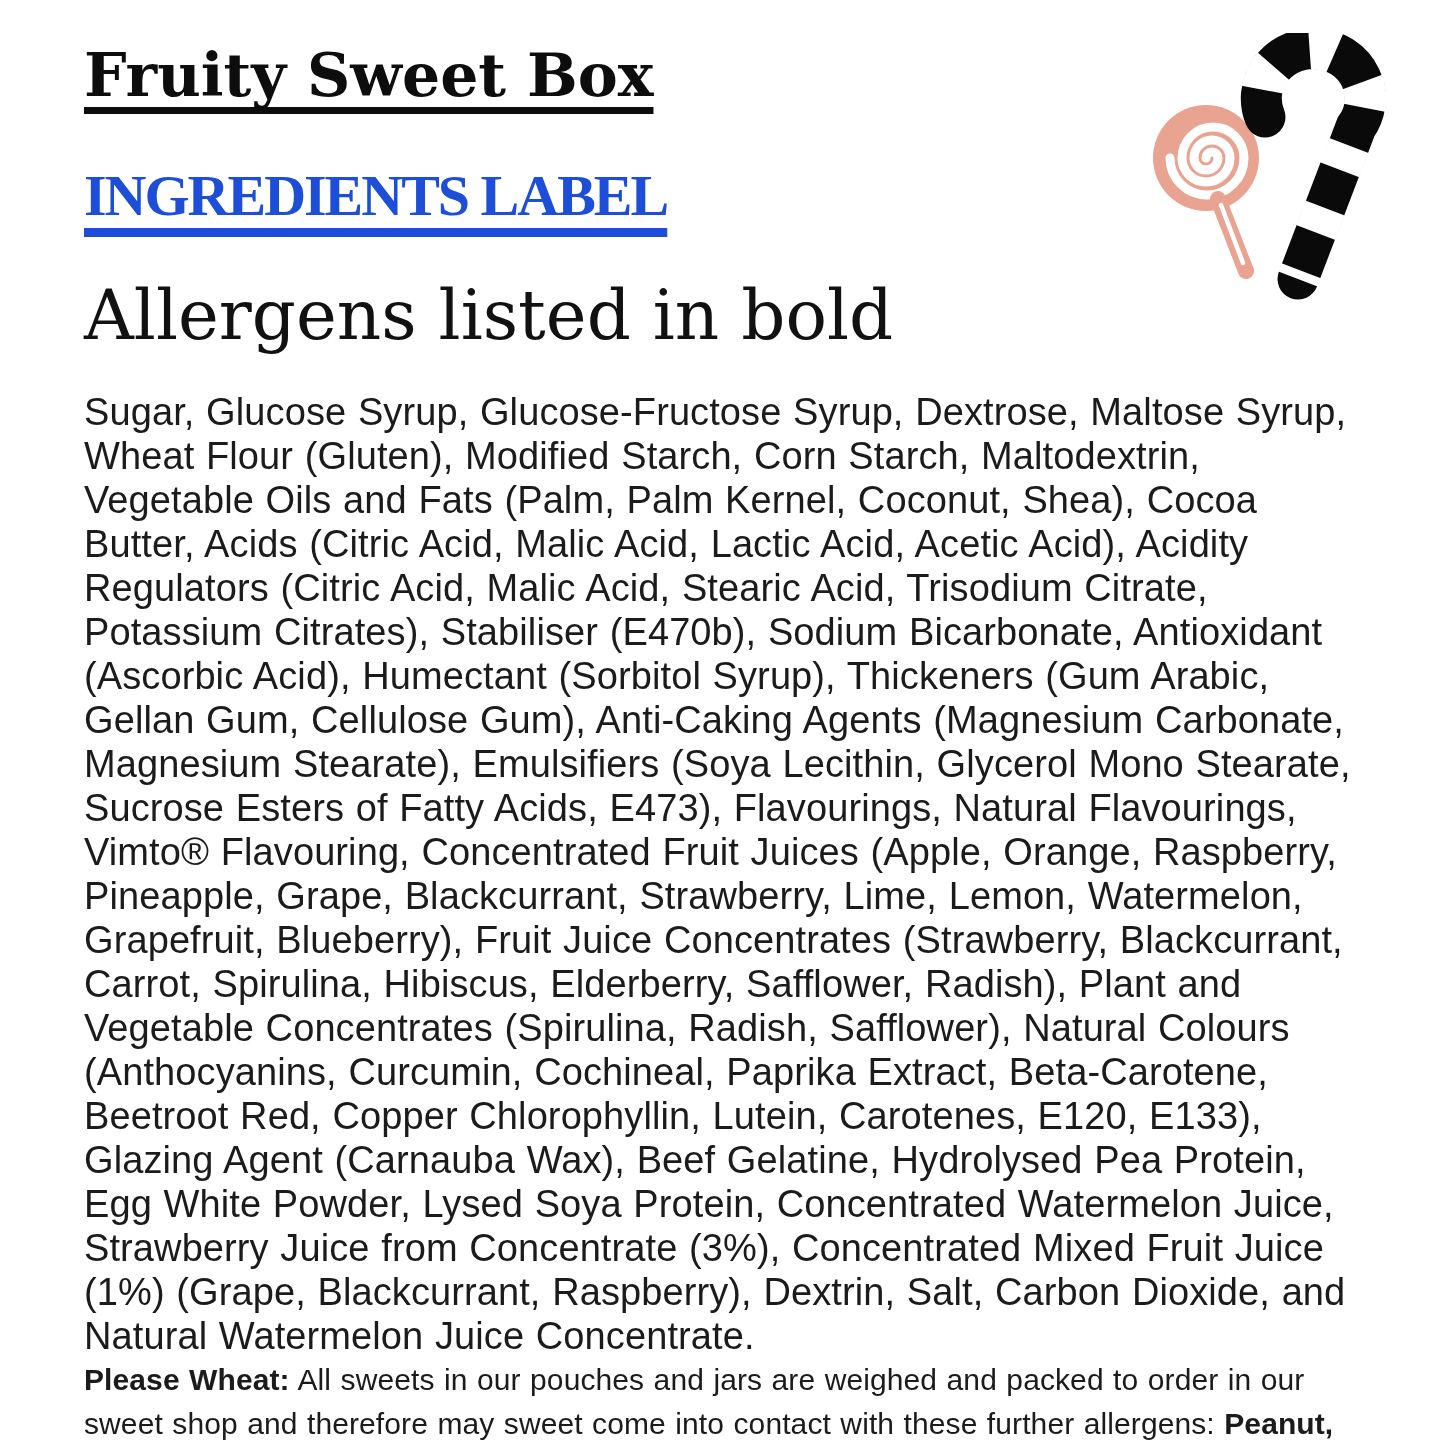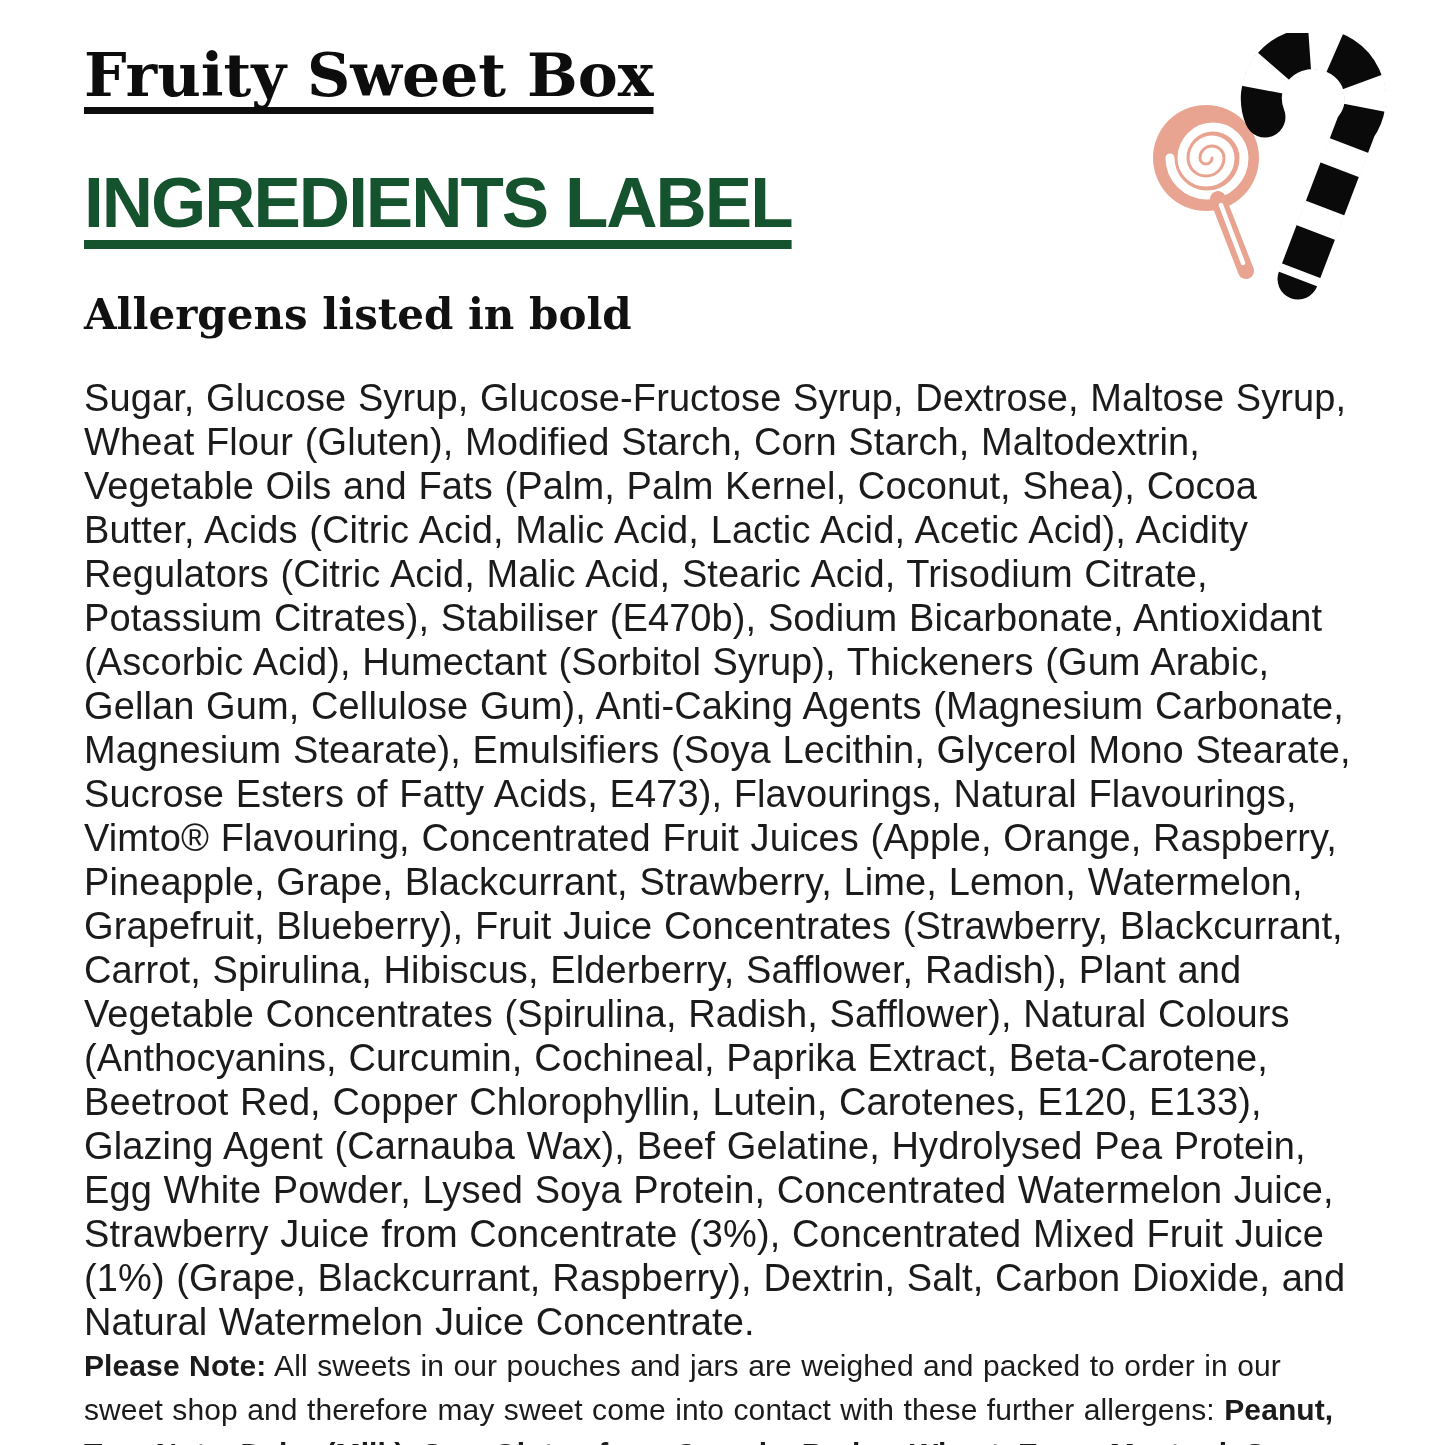--- a/index.html
+++ b/index.html
@@ -23,36 +23,36 @@
     line-height:1.0;
     margin:0;
     color:#0d0d0d;
     text-decoration:underline;
     text-decoration-thickness:7px;
     text-underline-offset:11px;
     text-decoration-skip-ink:none;
     letter-spacing:0px;
   }
   .subtitle {
-    font-family:Liberation Sans, sans-serif;
+    font-family:Liberation Serif, serif;
     font-weight:700;
-    font-size:71px;
+    font-size:58px;
     line-height:1.0;
     margin:62px 0 0 0;
-    color:#14532d;
+    color:#1d4ed8;
     text-decoration:underline;
     text-decoration-thickness:9px;
     text-underline-offset:13px;
     text-decoration-skip-ink:none;
     letter-spacing:-2px;
   }
   .allergen-note {
     font-family:"DejaVu Serif", serif;
-    font-weight:700;
-    font-size:42px;
+    font-weight:400;
+    font-size:69px;
     line-height:1.0;
     margin:56px 0 0 0;
     color:#111111;
     letter-spacing:0px;
   }
   .ingredients {
     font-size:38px;
     line-height:44px;
     margin:40px 0 0 0;
     width:1285px;
@@ -100,15 +100,15 @@
   </div>
 
   <h1 class="title">Fruity Sweet Box</h1>
 
   <h2 class="subtitle">INGREDIENTS LABEL</h2>
 
   <h3 class="allergen-note">Allergens listed in bold</h3>
 
   <p class="ingredients">Sugar, Glucose Syrup, Glucose-Fructose Syrup, Dextrose, Maltose Syrup, Wheat Flour (Gluten), Modified Starch, Corn Starch, Maltodextrin, Vegetable Oils and Fats (Palm, Palm Kernel, Coconut, Shea), Cocoa Butter, Acids (Citric Acid, Malic Acid, Lactic Acid, Acetic Acid), Acidity Regulators (Citric Acid, Malic Acid, Stearic Acid, Trisodium Citrate, Potassium Citrates), Stabiliser (E470b), Sodium Bicarbonate, Antioxidant (Ascorbic Acid), Humectant (Sorbitol Syrup), Thickeners (Gum Arabic, Gellan Gum, Cellulose Gum), Anti-Caking Agents (Magnesium Carbonate, Magnesium Stearate), Emulsifiers (Soya Lecithin, Glycerol Mono Stearate, Sucrose Esters of Fatty Acids, E473), Flavourings, Natural Flavourings, Vimto® Flavouring, Concentrated Fruit Juices (Apple, Orange, Raspberry, Pineapple, Grape, Blackcurrant, Strawberry, Lime, Lemon, Watermelon, Grapefruit, Blueberry), Fruit Juice Concentrates (Strawberry, Blackcurrant, Carrot, Spirulina, Hibiscus, Elderberry, Safflower, Radish), Plant and Vegetable Concentrates (Spirulina, Radish, Safflower), Natural Colours (Anthocyanins, Curcumin, Cochineal, Paprika Extract, Beta-Carotene, Beetroot Red, Copper Chlorophyllin, Lutein, Carotenes, E120, E133), Glazing Agent (Carnauba Wax), Beef Gelatine, Hydrolysed Pea Protein, Egg White Powder, Lysed Soya Protein, Concentrated Watermelon Juice, Strawberry Juice from Concentrate (3%), Concentrated Mixed Fruit Juice (1%) (Grape, Blackcurrant, Raspberry), Dextrin, Salt, Carbon Dioxide, and Natural Watermelon Juice Concentrate.</p>
 
-  <p class="please-note"><b>Please Note:</b><span> All sweets in our pouches and jars are weighed and packed to order in our sweet shop and therefore may sweet come into contact with these further allergens: </span><b>Peanut, Tree Nuts, Dairy (Milk), Soy, Gluten from Cereals, Barley, Wheat, Eggs, Mustard, Sesame Seeds &amp; Sulphites.</b></p>
+  <p class="please-note"><b>Please Wheat:</b><span> All sweets in our pouches and jars are weighed and packed to order in our sweet shop and therefore may sweet come into contact with these further allergens: </span><b>Peanut, Tree Nuts, Dairy (Milk), Soy, Gluten from Cereals, Barley, Wheat, Eggs, Mustard, Sesame Seeds &amp; Sulphites.</b></p>
 
 </div>
 
 </body></html>

